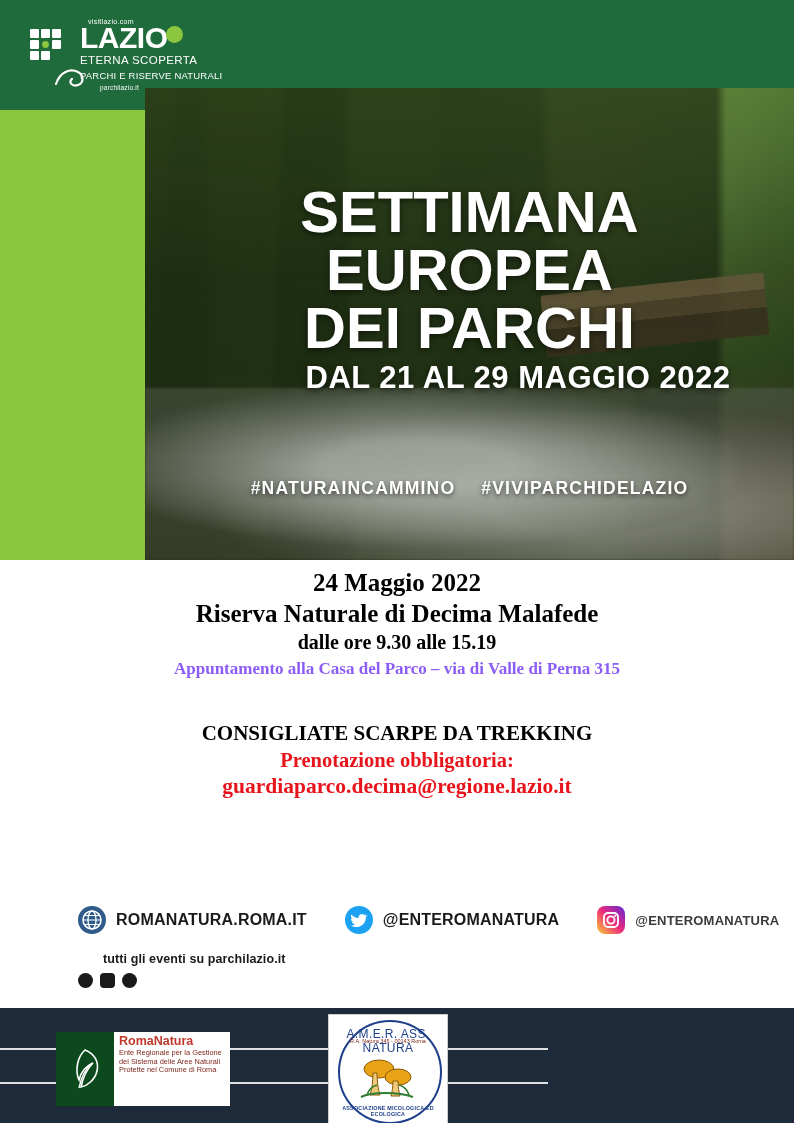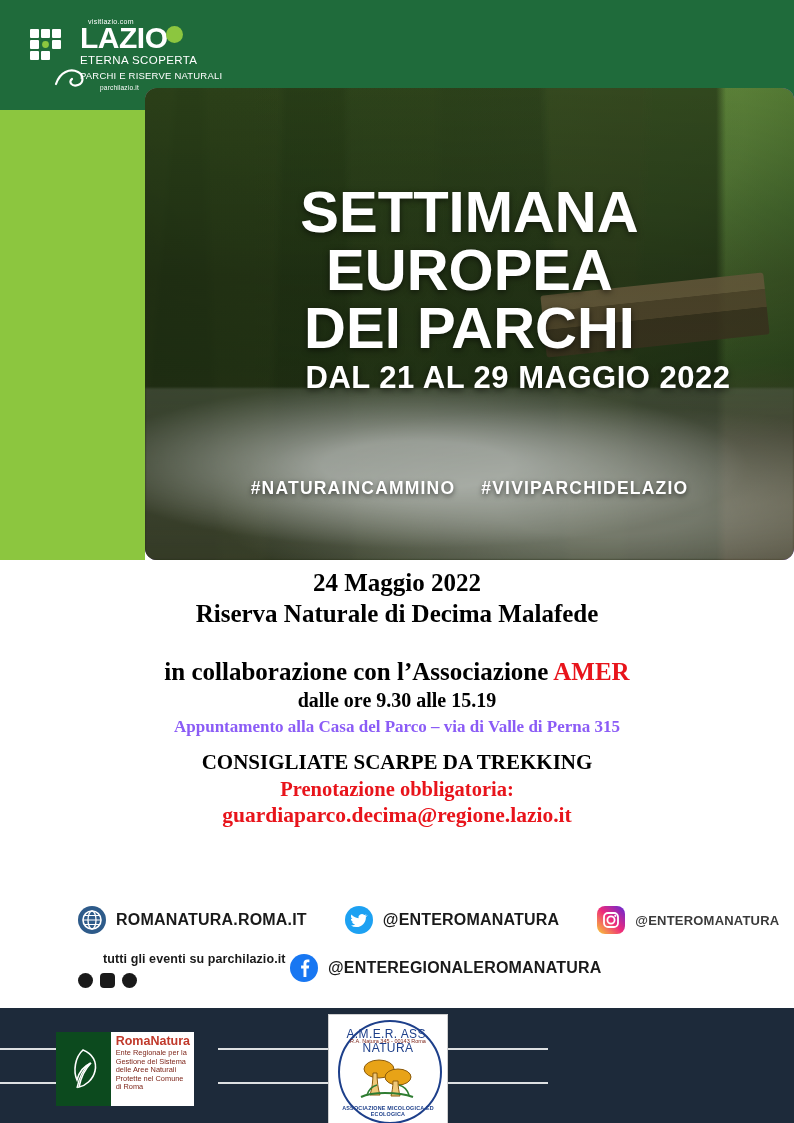--- a/index.html
+++ b/index.html
@@ -118,21 +118,20 @@
 
   
   .hero {
     position: absolute;
     left: 145px;
     top: 88px;
     width: 649px;
     height: 472px;
     overflow: hidden;
     background: #8b5cf6;
-    border-radius: 12px;
   }
   .hero .forest {
     position: absolute;
     inset: 0;
     background:
       radial-gradient(circle at 18% 12%, rgba(120,170,70,.55) 0 16%, rgba(0,0,0,0) 55%),
       radial-gradient(circle at 78% 8%, rgba(150,190,95,.45) 0 14%, rgba(0,0,0,0) 50%),
       radial-gradient(circle at 52% 30%, rgba(90,140,60,.35) 0 22%, rgba(0,0,0,0) 60%),
       linear-gradient(180deg, #3f6b25 0%, #2f5a20 26%, #33521f 42%, #2b4a1c 58%, #46432a 74%, #5d5134 88%, #4a4028 100%);
   }
@@ -259,21 +258,21 @@
   }
   .t-meeting {
     font-size: 17px;
     font-weight: bold;
     line-height: 27px;
     color: #8b5cf6;
   }
   .t-trekking {
     font-size: 21px;
     font-weight: bold;
-    margin-top: 9px;
+    margin-top: 38px;
     line-height: 27px;
     color: #000000;
   }
   .t-booking {
     color: #e8141b;
     font-size: 20.5px;
     font-weight: bold;
     line-height: 26px;
   }
   .t-email {
@@ -376,21 +375,21 @@
   .footer .line.l2 { left: 0;   top: 74px; width: 56px; }
   .footer .line.l3 { left: 218px; top: 40px; width: 110px; }
   .footer .line.l4 { left: 218px; top: 74px; width: 110px; }
   .footer .line.l5 { left: 448px; top: 40px; width: 100px; }
   .footer .line.l6 { left: 448px; top: 74px; width: 100px; }
 
   .romanatura-logo {
     position: absolute;
     left: 56px;
     top: 24px;
-    width: 138px;
+    width: 174px;
     height: 74px;
     background: #ffffff;
     display: flex;
     align-items: stretch;
   }
   .romanatura-logo .leafbox {
     width: 58px;
     background: #0c4a1e;
     display: flex;
     align-items: center;
@@ -516,23 +515,20 @@
       <div class="hero-tags">
         <span>#NATURAINCAMMINO</span>
         <span>#VIVIPARCHIDELAZIO</span>
       </div>
     </div>
   </div>
 
   <div class="body-block">
     <div class="t-date">24 Maggio 2022</div>
     <div class="t-reserve">Riserva Naturale di Decima Malafede</div>
-    <div class="t-collab">
-      <span>in collaborazione con l’Associazione </span><span class="amer">AMER</span>
-    </div>
     <div class="t-hours">dalle ore 9.30 alle 15.19</div>
     <div class="t-meeting">Appuntamento alla Casa del Parco – via di Valle di Perna 315</div>
     <div class="t-trekking">CONSIGLIATE SCARPE DA TREKKING</div>
     <div class="t-booking">Prenotazione  obbligatoria:</div>
     <div class="t-email">guardiaparco.decima@regione.lazio.it</div>
   </div>
 
   <div class="social">
     <div class="social-row1">
       <span class="ico globe">
@@ -563,28 +559,20 @@
 
     <div class="tutti-wrap">
       <div class="tutti-line">tutti gli eventi su parchilazio.it</div>
       <div class="tutti-icons">
         <span class="mini-ico fb"></span>
         <span class="mini-ico ig"></span>
         <span class="mini-ico tw"></span>
       </div>
     </div>
 
-    <div class="social-row2" style="left:290px;">
-      <span class="ico facebook">
-        <svg width="28" height="28" viewBox="0 0 28 28" aria-hidden="true">
-          <path d="M16.4 14.6h2.4l.4-3h-2.8V9.8c0-.9.3-1.5 1.6-1.5h1.4V5.6c-.3 0-1.2-.1-2.2-.1-2.2 0-3.7 1.3-3.7 3.8v2.3h-2.4v3h2.4V23h2.9z" fill="#ffffff"></path>
-        </svg>
-      </span>
-      <span class="social-label">@ENTEREGIONALEROMANATURA</span>
-    </div>
   </div>
 
   <div class="footer">
     <div class="line l1"></div>
     <div class="line l2"></div>
     <div class="line l3"></div>
     <div class="line l4"></div>
     <div class="line l5"></div>
     <div class="line l6"></div>
 

